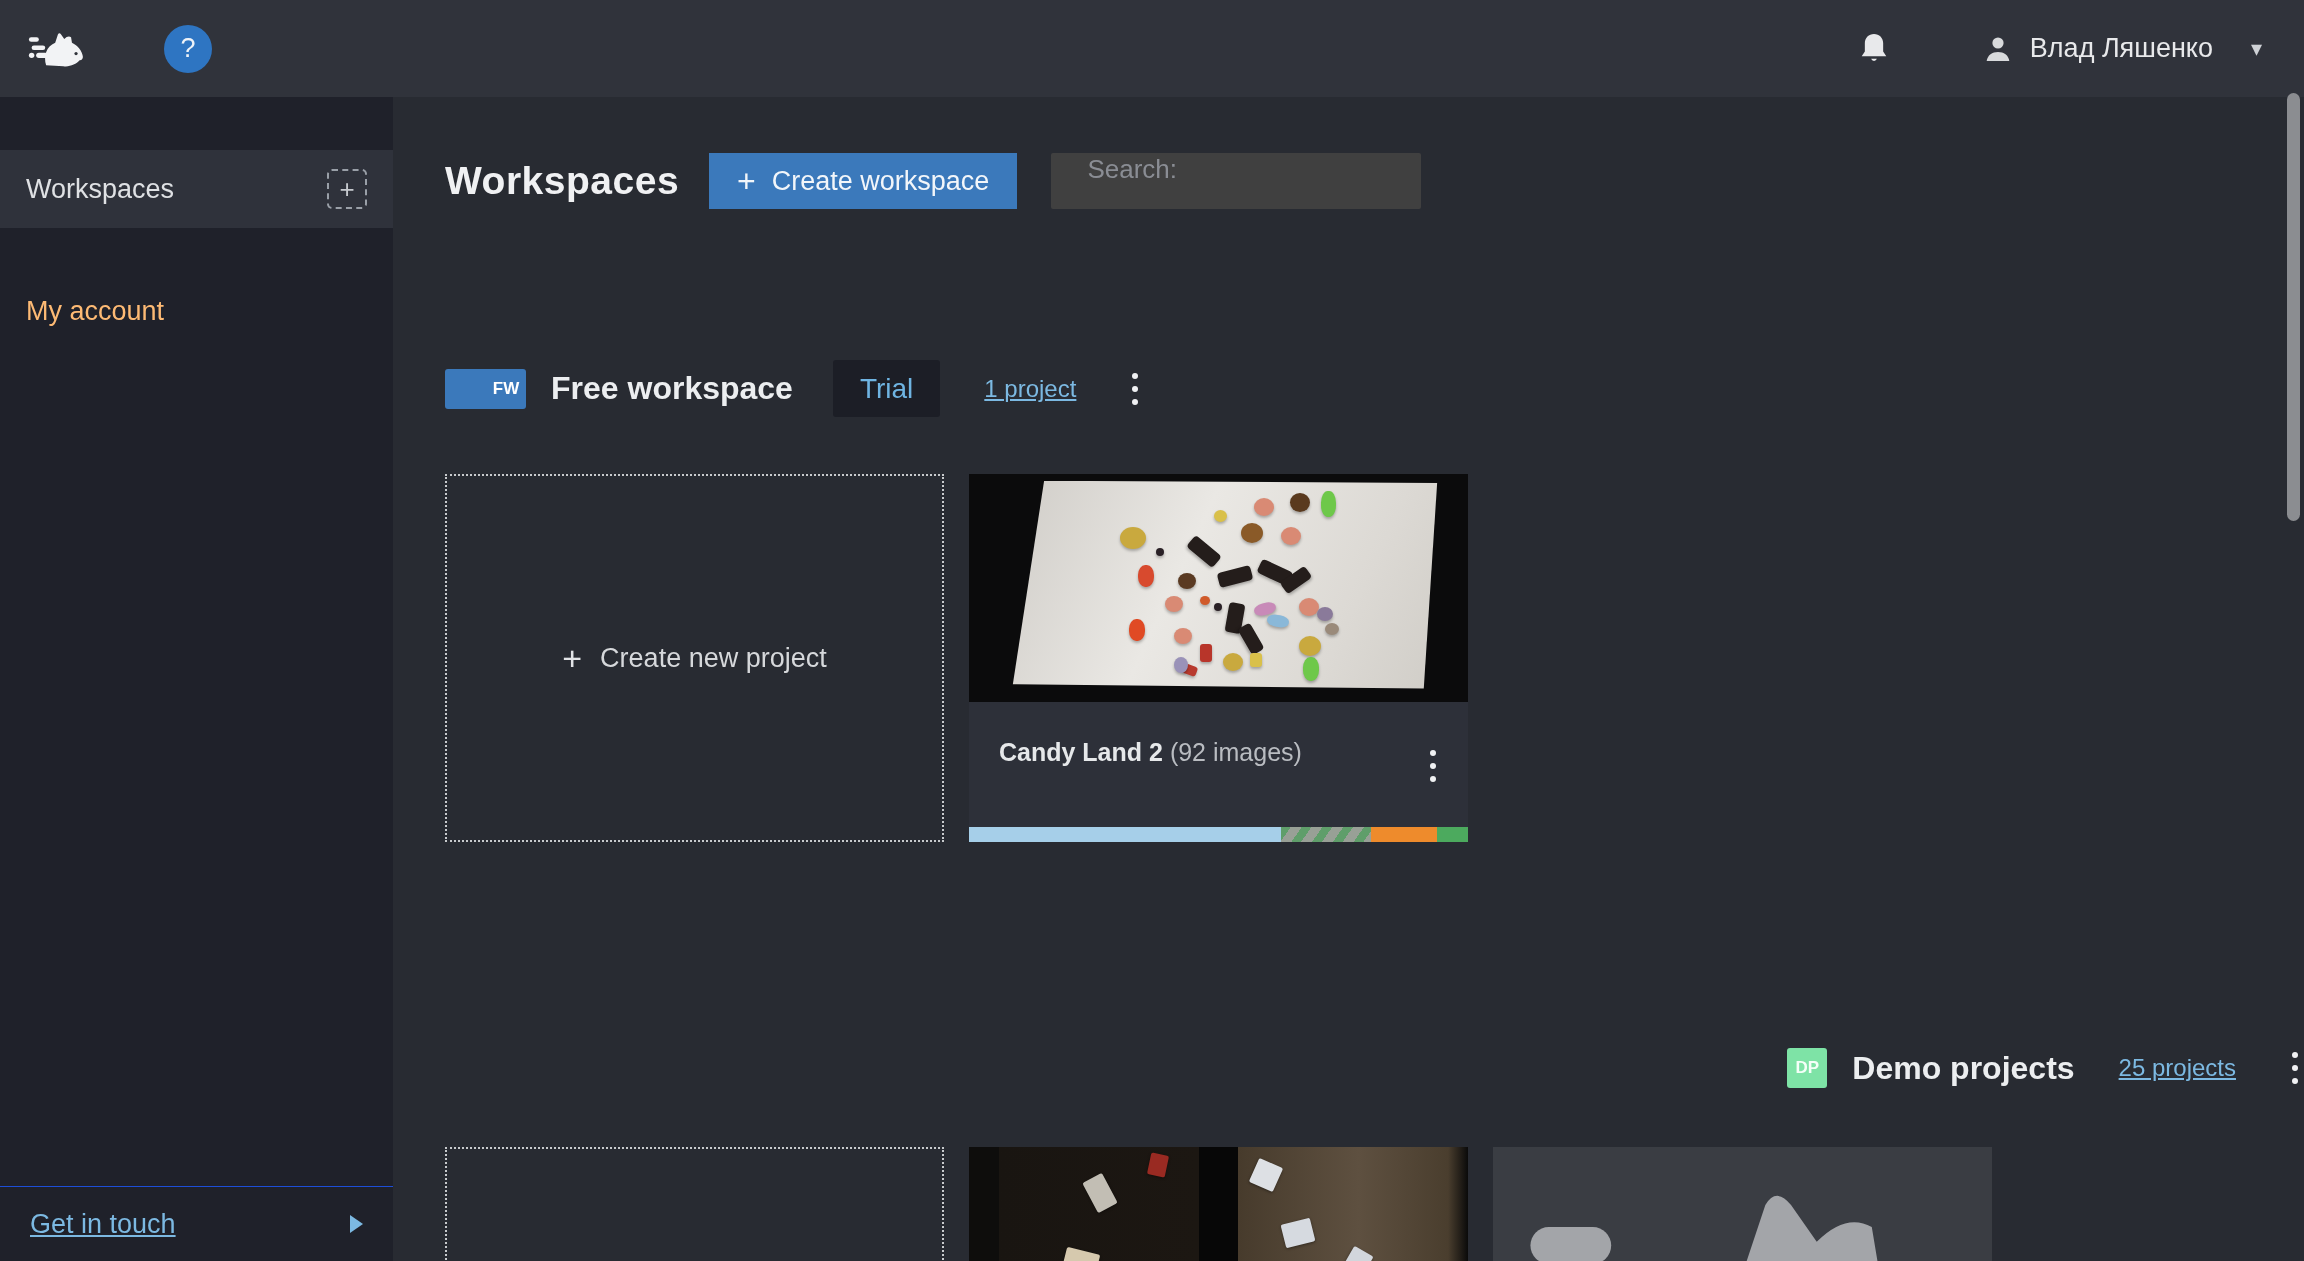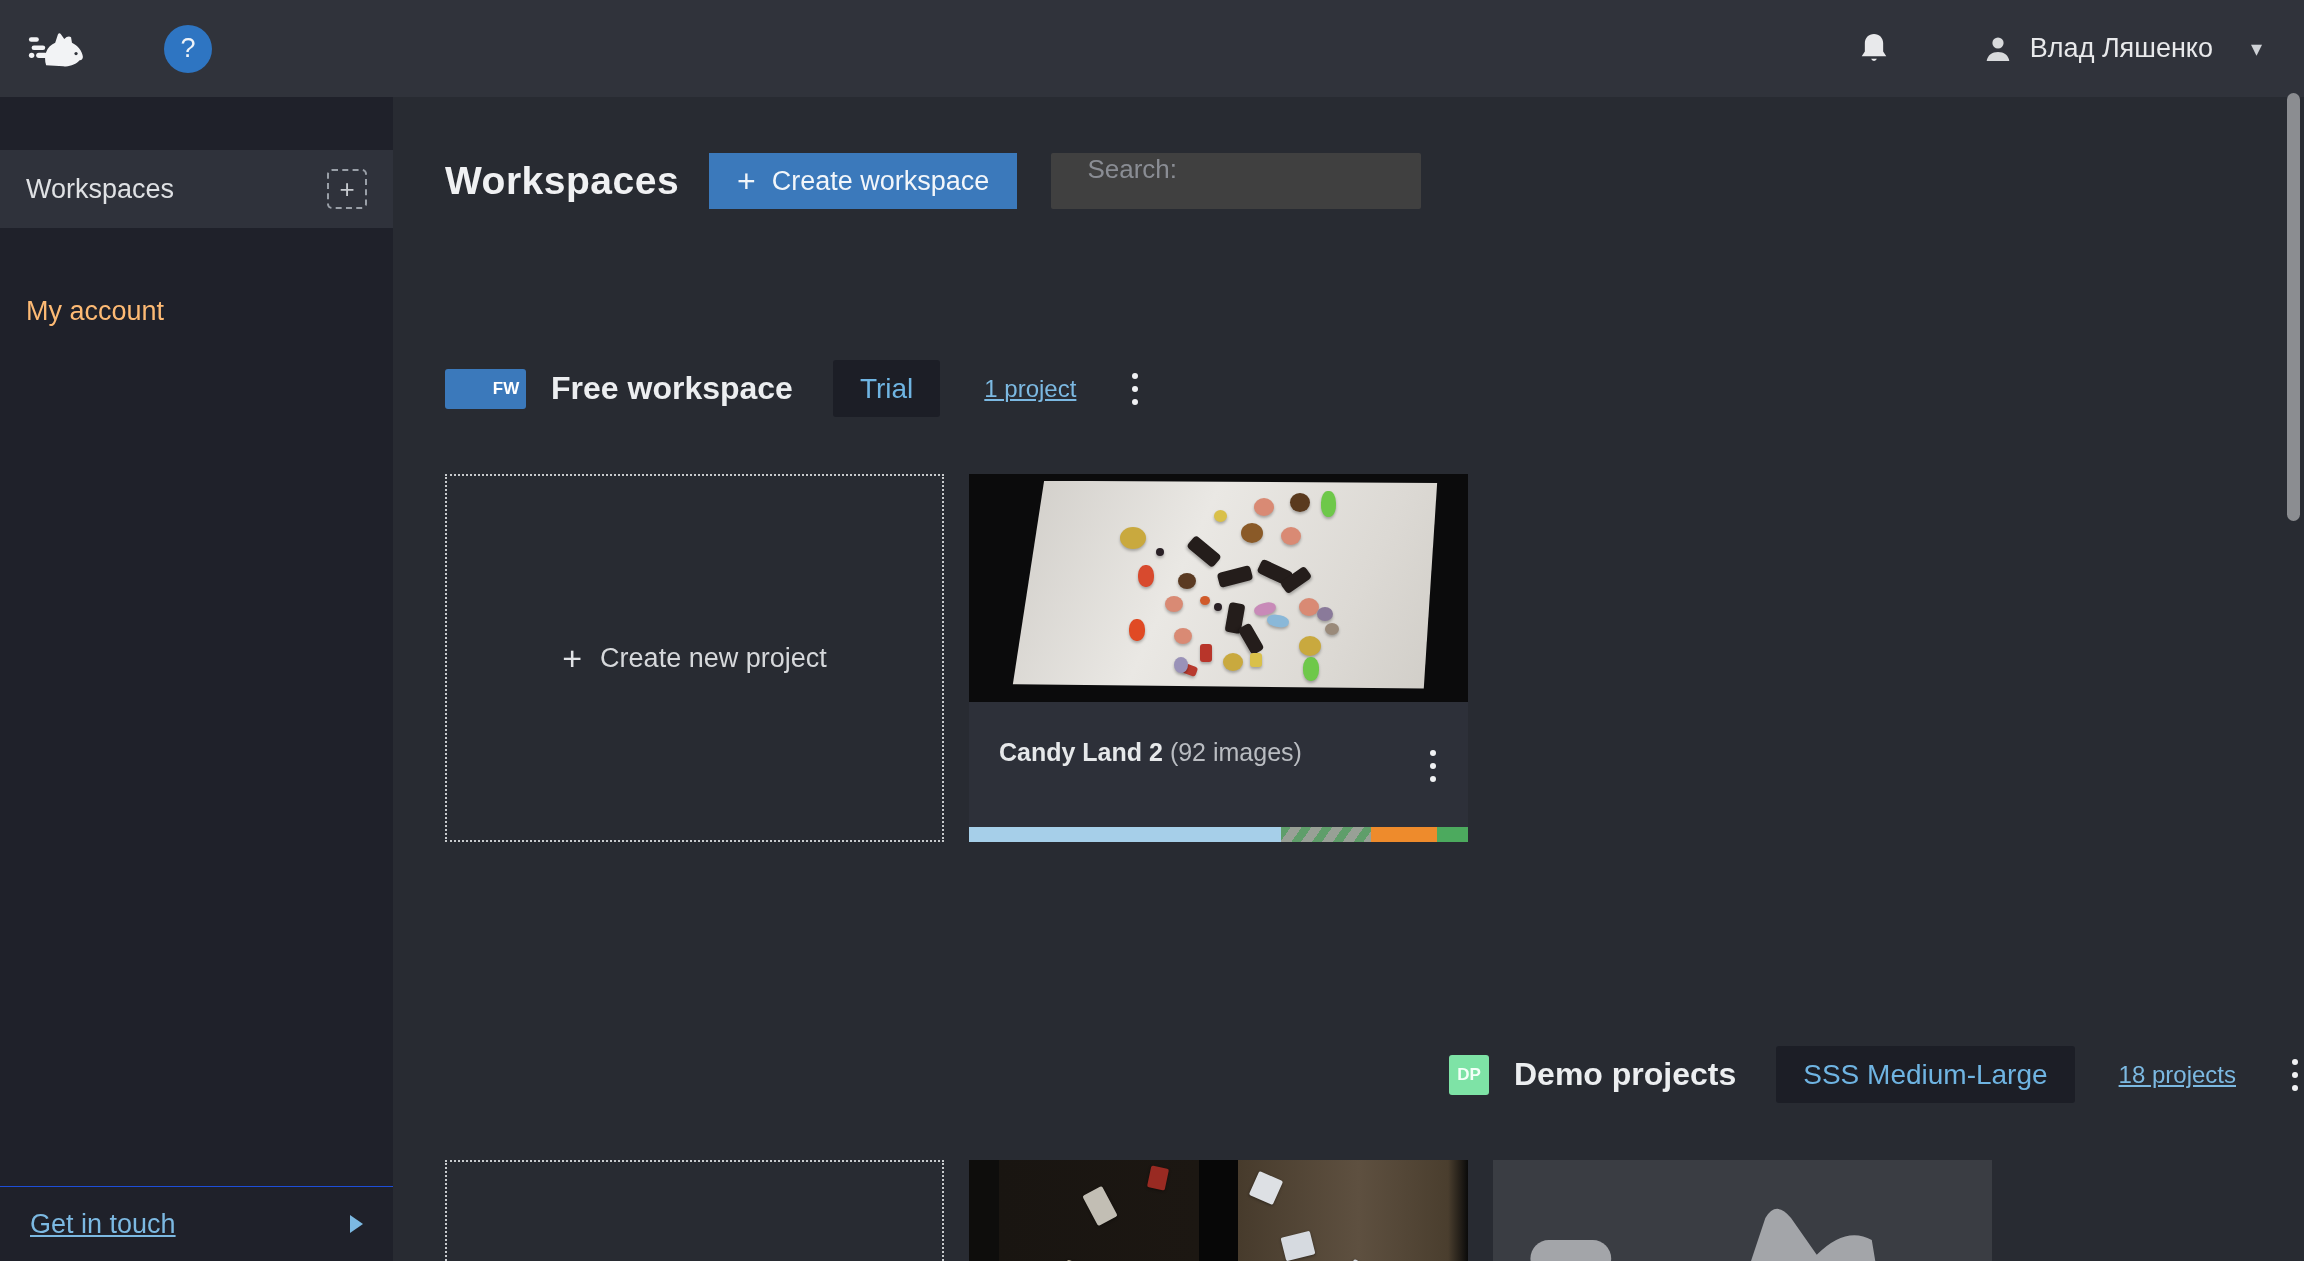--- a/index.html
+++ b/index.html
@@ -220,22 +220,21 @@
           <div class="pseg hatch" style="width: 18%;"></div>
           <div class="pseg" style="width: 13.2%; background: rgb(238, 139, 44);"></div>
           <div class="pseg" style="width: 6.3%; background: rgb(76, 170, 94);"></div>
         </div>
     </div>
   </div>
 
   <div class="section-head second">
     <span class="ws-badge" style="background: rgb(126, 227, 166); color: rgb(244, 255, 248);">DP</span>
     <span class="section-title">Demo projects</span>
-    <span class="plan-tag">SSS Medium-Large</span>
-    <a class="proj-link">18 projects</a>
+    <a class="proj-link">25 projects</a>
     <span class="kebab">
         <i></i>
         <i></i>
         <i></i>
       </span>
   </div>
 
   <div class="cards">
     <div class="card create-card">
       

